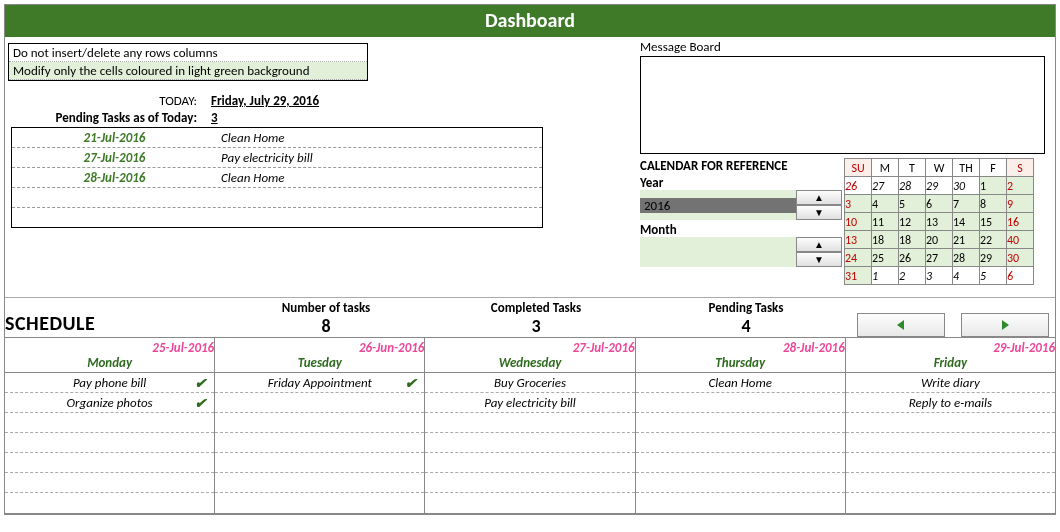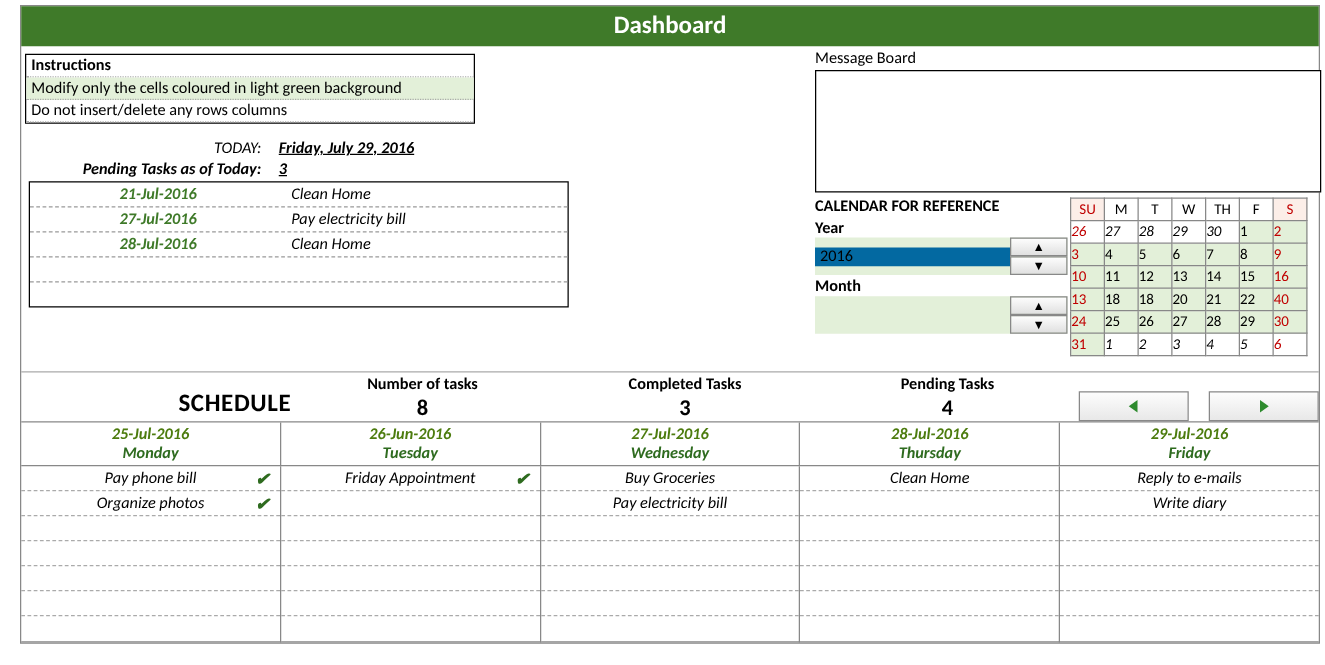--- a/index.html
+++ b/index.html
@@ -5,21 +5,21 @@
   * { box-sizing: border-box; }
   body {
     margin: 0;
     padding: 4px;
     font-family: Calibri, Arial, sans-serif;
     font-size: 13px;
     background: #fff;
     color: #000;
     width: 1060px;
   }
-  .frame { border: 1px solid #888; margin-left: 12px; }
+  .frame { border: 1px solid #888; }
   .titlebar {
     background: #3f7a29;
     color: #fff;
     font-size: 20px;
     font-weight: bold;
     text-align: center;
     padding: 3px 0 5px;
   }
   .top-row { display: flex; }
   .top-left { flex: 0 0 635px; padding: 4px 0 0 0; }
@@ -27,29 +27,29 @@
 
   .instr-box {
     border: 1px solid #000;
     width: 360px;
     margin: 2px 0 12px 3px;
   }
   .instr-title { font-weight: bold; padding: 1px 4px; border-bottom: 1px dotted #aaa; }
   .instr-line { padding: 1px 4px; border-bottom: 1px dotted #aaa; }
   .instr-hl { background: #e3f0d9; }
 
-  .today-row { display: flex; align-items: flex-start; margin: 0 0 2px 6px; font-style: italic; }
+  .today-row { display: flex; align-items: flex-start; margin: 0 0 2px 6px; }
   .today-row .lbl { width: 200px; text-align: right; padding-right: 14px; }
   .today-row .val { font-weight: bold; text-decoration: underline; color: #000; }
   .pending-row .lbl { font-weight: bold; text-align: right; }
   .pending-row .val { text-decoration: underline; }
 
   .pending-box {
     border: 1px solid #000;
-    width: 432px;
+    width: 532px;
     margin: 2px 0 0 6px;
   }
   .pending-item { display: flex; border-bottom: 1px dashed #999; }
   .pending-item:last-child { border-bottom: none; }
   .pending-date {
     width: 205px; text-align: center;
     font-style: italic; color: #3f7a29; font-weight: 600;
     padding: 2px 0;
   }
   .pending-task { flex: 1; font-style: italic; padding: 2px 0 2px 4px; }
@@ -63,21 +63,21 @@
   }
 
   .ref-row { display: flex; margin-top: 4px; }
   .ref-controls { flex: 0 0 202px; }
   .ref-header { font-weight: bold; font-size: 13px; margin-bottom: 1px; }
   .ref-lbl { font-weight: bold; margin-top: 2px; }
   .ref-val-row {
     display: flex; align-items: center;
     background: #e3f0d9;
   }
-  .ref-val { flex: 1; padding: 0 4px; background: #0369a1; }
+  .ref-val { flex: 1; padding: 0 4px; background: #737373; }
   .spin-col {
     display: flex; flex-direction: column;
     width: 46px;
     margin-left: auto;
   }
   .spin-btn {
     height: 15px;
     border: 1px solid #888;
     background: linear-gradient(#fdfdfd, #e0e0e0);
     display: flex; align-items: center; justify-content: center;
@@ -98,21 +98,21 @@
   .calendar th { font-weight: normal; background: #fff; }
   .calendar th.wkend { color: #c00000; background: #fceee8; }
   .calendar td.in { background: #e3f0d9; }
   .calendar td.out { background: #fff; font-style: italic; }
   .calendar td.wkend { color: #c00000; }
 
   
   .sch-band { margin-top: 12px; }
   .sch-head-row { display: flex; align-items: flex-end; border-top: 1px solid #aaa; }
   .sch-title {
-    width: 216px; text-align: right;
+    width: 216px; text-align: left;
     font-weight: 800; font-size: 20px; letter-spacing: .5px;
     padding: 6px 0 2px;
   }
   .stat-col { width: 210px; text-align: center; }
   .stat-col .hd { font-weight: bold; padding-top: 2px; }
   .stat-col .num { font-weight: bold; font-size: 18px; }
   .nav-col { flex: 1; display: flex; align-items: center; justify-content: center; gap: 16px; padding-top: 4px; }
   .nav-btn {
     width: 88px; height: 24px;
     border: 1px solid #888;
@@ -122,21 +122,21 @@
   }
   .nav-btn svg { display: block; }
 
   .days-row { display: flex; border-top: 1px solid #888; border-bottom: 1px solid #888; }
   .day-col {
     flex: 1;
     border-right: 1px solid #888;
     text-align: center;
   }
   .day-col:last-child { border-right: none; }
-  .day-date { color: #4d7c0f; font-weight: bold; font-style: italic; padding-top: 2px; }
+  .day-date { color: #ec4899; font-weight: bold; font-style: italic; padding-top: 2px; text-align: right; }
   .day-name { color: #2e6b1f; font-weight: bold; font-style: italic; padding-bottom: 2px; }
 
   .tasks-row { display: flex; }
   .task-col {
     flex: 1;
     border-right: 1px solid #888;
     border-bottom: 1px solid #888;
   }
   .task-col:last-child { border-right: none; }
   .task-line {
@@ -154,23 +154,22 @@
 </style>
 </head>
 <body>
 
 <div class="frame">
   <div class="titlebar">Dashboard</div>
 
   <div class="top-row">
     <div class="top-left">
       <div class="instr-box">
-        <div class="instr-title">Instructions</div>
+        <div class="instr-line">Do not insert/delete any rows columns</div>
         <div class="instr-line instr-hl">Modify only the cells coloured in light green background</div>
-        <div class="instr-line">Do not insert/delete any rows columns</div>
       </div>
 
       <div class="today-row">
         <div class="lbl">TODAY:</div>
         <div class="val">Friday, July 29, 2016</div>
       </div>
       <div class="today-row pending-row">
         <div class="lbl">Pending Tasks as of Today:</div>
         <div class="val">3</div>
       </div>
@@ -440,24 +439,24 @@
           </div>
           <div class="task-line">
             <span></span>
           </div>
           <div class="task-line">
             <span></span>
           </div>
         </div>
         <div class="task-col">
           <div class="task-line">
+            <span>Write diary</span>
+          </div>
+          <div class="task-line">
             <span>Reply to e-mails</span>
-          </div>
-          <div class="task-line">
-            <span>Write diary</span>
           </div>
           <div class="task-line">
             <span></span>
           </div>
           <div class="task-line">
             <span></span>
           </div>
           <div class="task-line">
             <span></span>
           </div>

